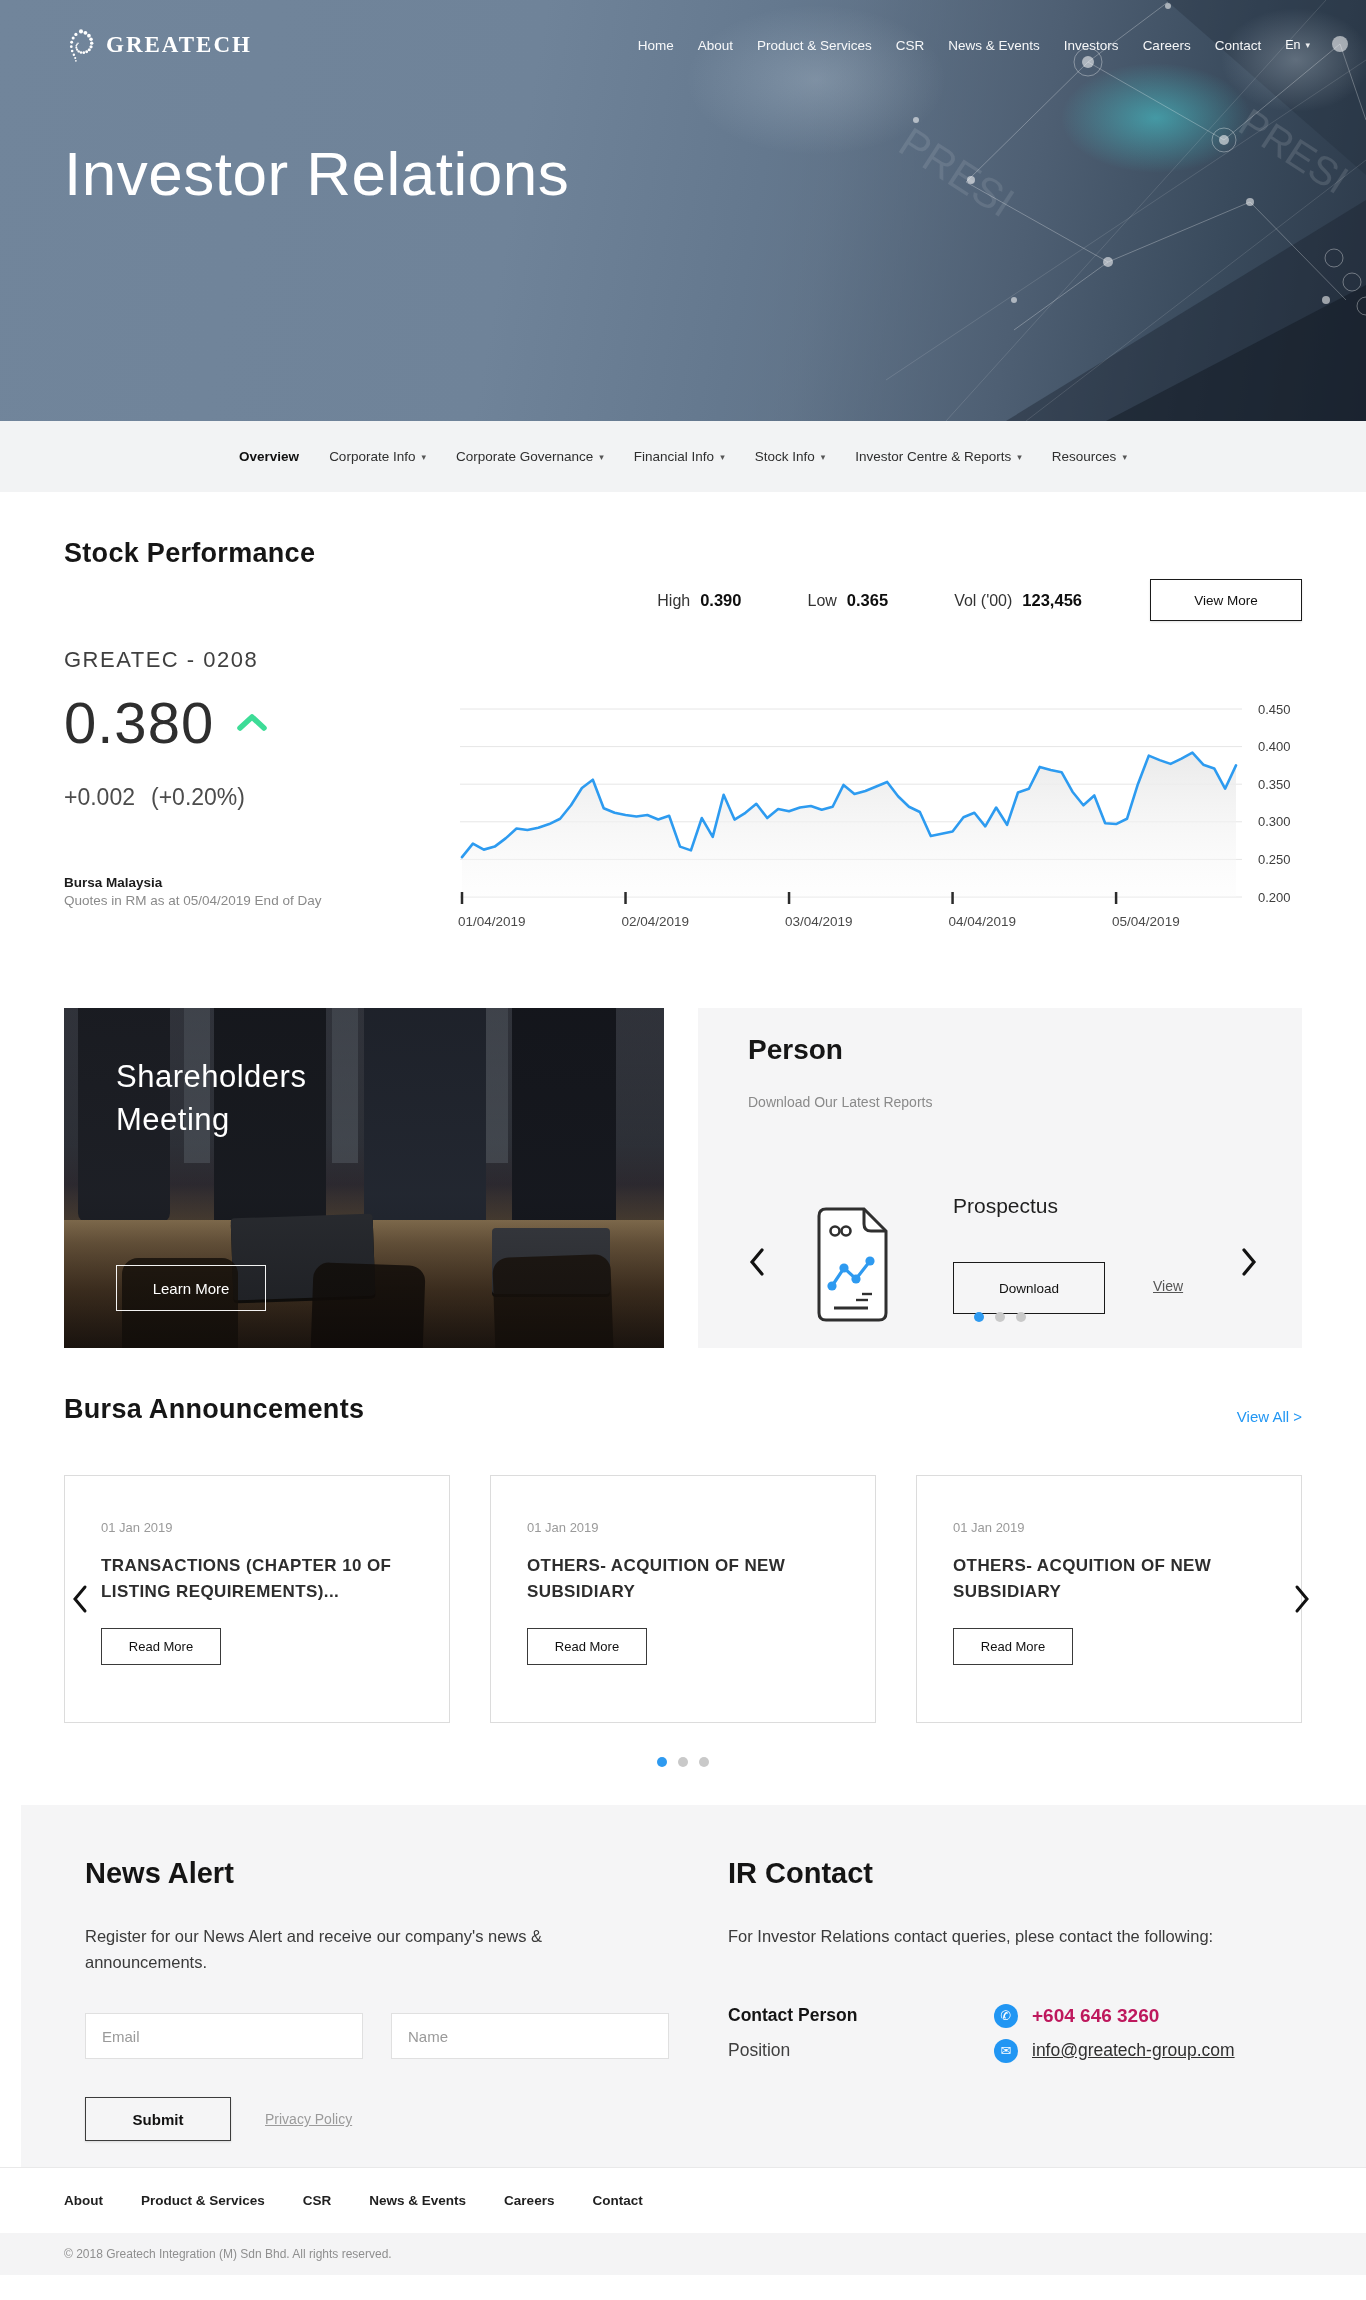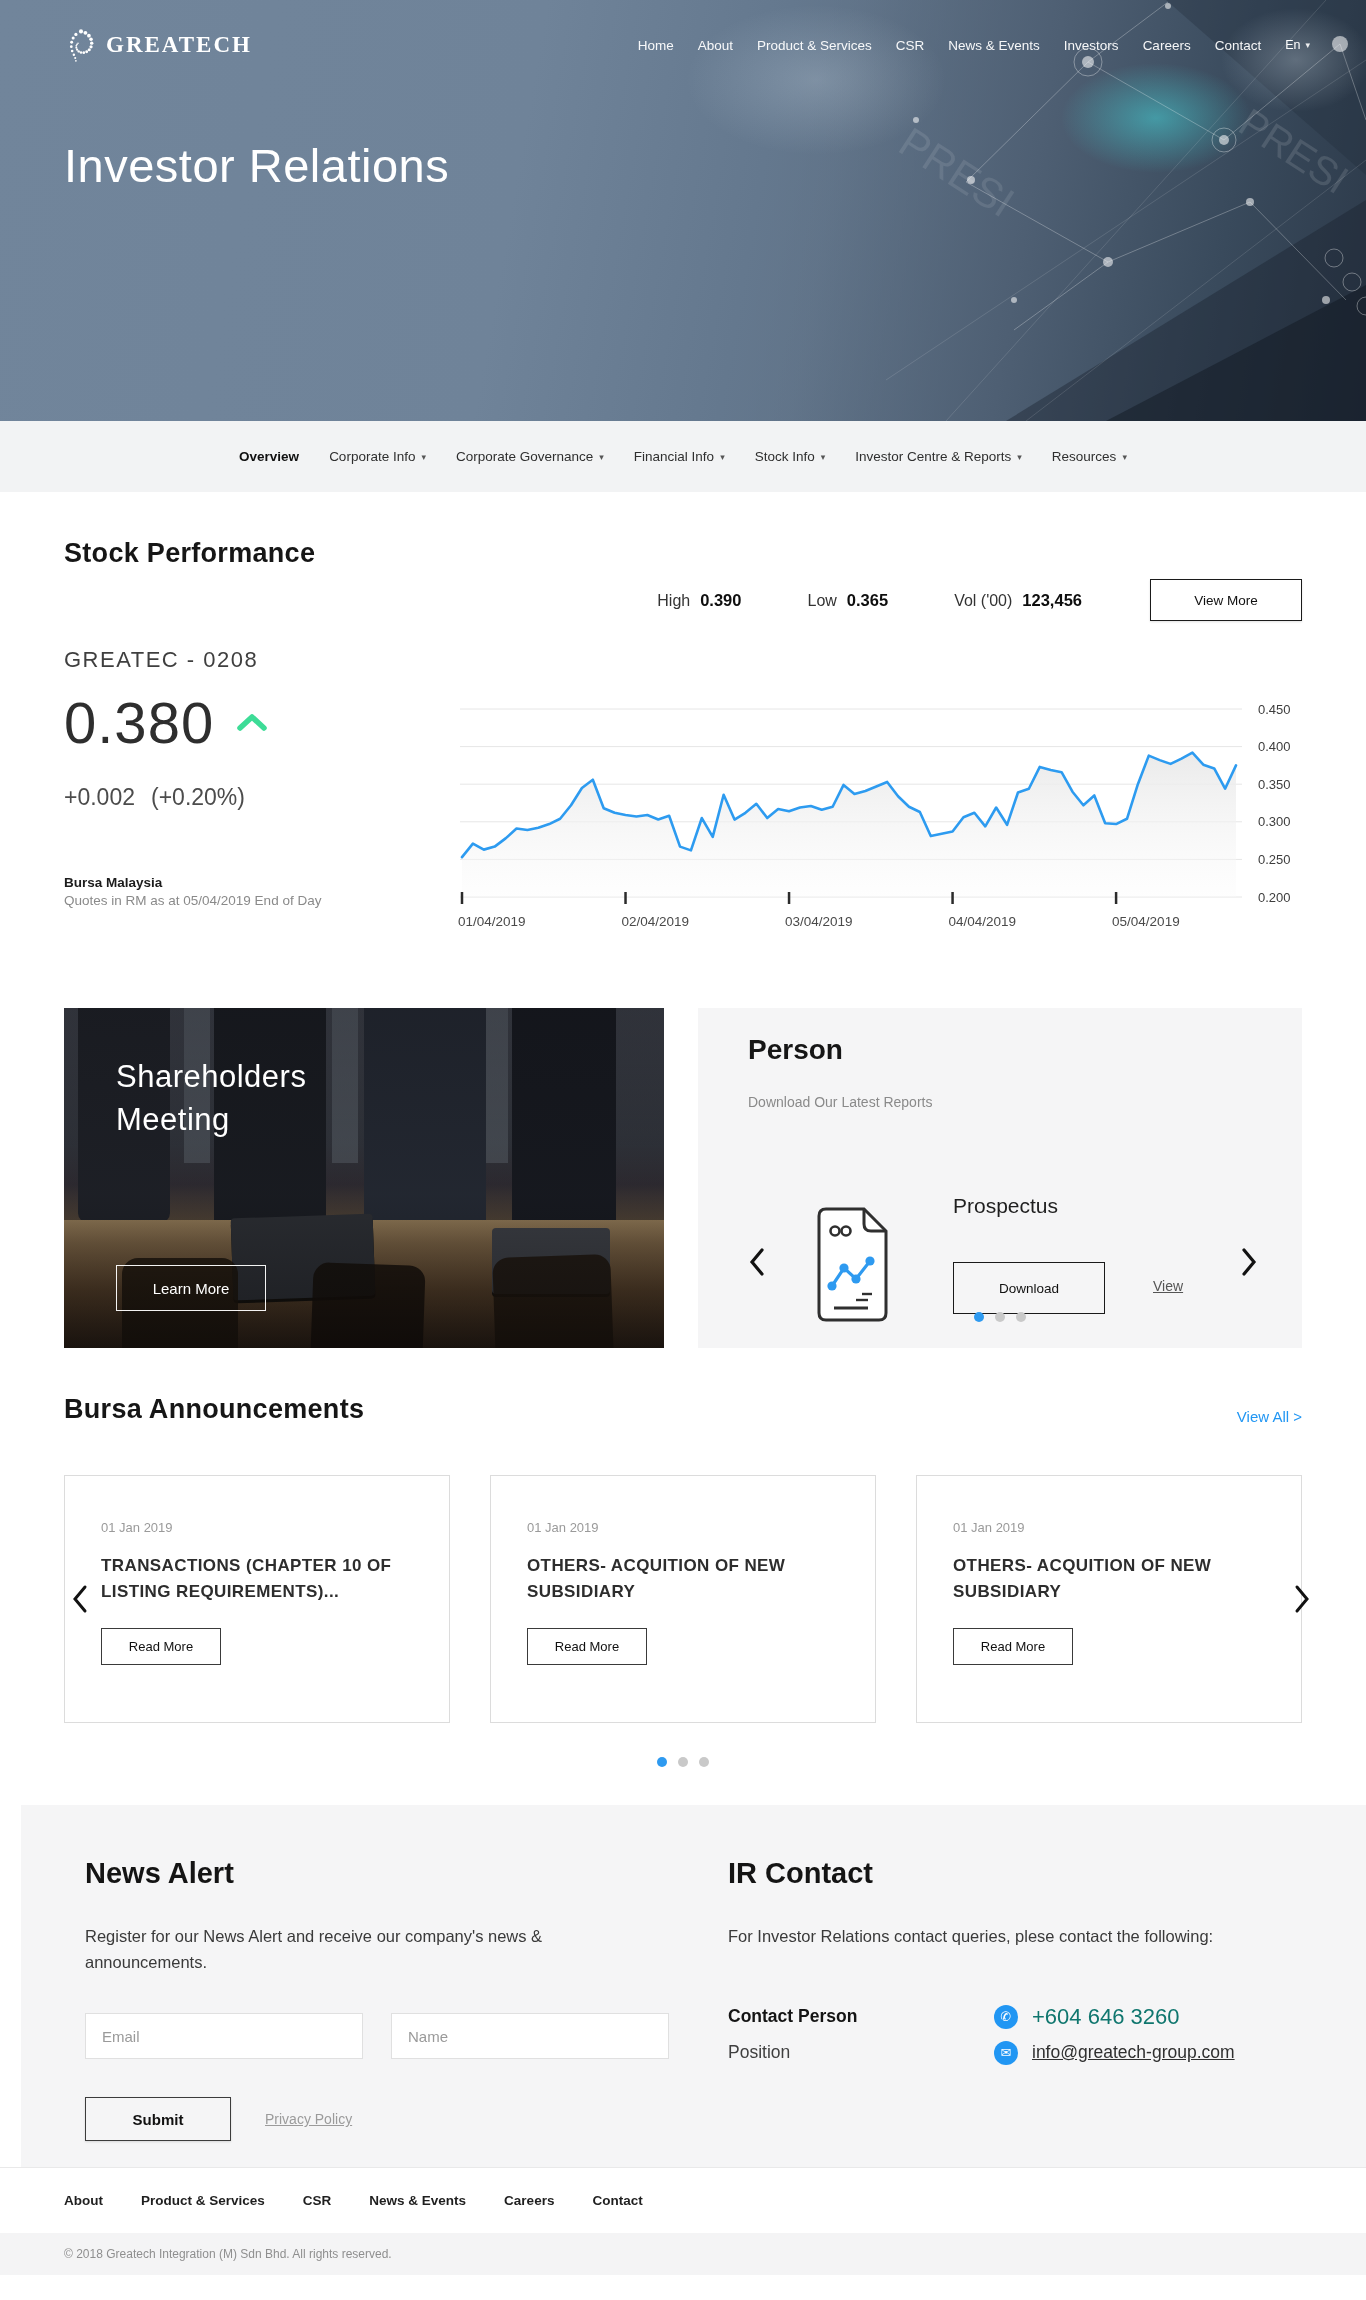--- a/index.html
+++ b/index.html
@@ -12,21 +12,21 @@
     background:linear-gradient(100deg,#71859b 0%,#6f8399 38%,#64788e 55%,#51627630 60%,#4e5f73 74%,#394a5c 88%,#2c3949 100%),
                linear-gradient(90deg,#70849a,#5d7085); }
   .hero-art { position:absolute; top:0; right:0; height:421px; width:900px; pointer-events:none; }
   .topbar { position:absolute; top:0; left:0; width:100%; height:90px; display:flex; align-items:center; justify-content:space-between; padding:0 56px 0 64px; z-index:3; }
   .logo { display:flex; align-items:center; gap:8px; }
   .logo-text { font-family:"Liberation Serif", serif; font-size:23px; letter-spacing:2px; color:#fff; font-weight:700; }
   .mainnav { display:flex; align-items:center; gap:24px; }
   .mainnav a { color:rgba(255,255,255,.95); text-decoration:none; font-size:13.5px; }
   .lang { display:flex; align-items:center; gap:5px; color:#fff; font-size:12.5px; cursor:pointer; }
   .caret { font-size:9px; color:rgba(255,255,255,.9); }
-  .hero-title { position:absolute; left:64px; top:138px; font-size:47px; font-weight:500; color:#fff; letter-spacing:.5px; z-index:3; }
+  .hero-title { position:absolute; left:64px; top:138px; font-size:62px; font-weight:500; color:#fff; letter-spacing:.5px; z-index:3; }
 
   
   .subnav { height:71px; background:#f2f3f4; display:flex; align-items:center; justify-content:center; gap:30px; }
   .subnav .snav-item { display:flex; align-items:center; gap:6px; font-size:13.5px; color:#2f2f2f; cursor:pointer; }
   .subnav .snav-item .caret { color:#555; }
   .subnav .active { font-weight:700; color:#101010;text-align:right; }
 
   
   .stock-section { padding:46px 64px 0; background:#fff; }
   h2.sec-title { font-size:27px; font-weight:700; color:#161616; letter-spacing:.3px; }
@@ -111,21 +111,21 @@
   .text-input::placeholder { color:#9a9a9a; }
   .submit-row { display:flex; align-items:center; gap:34px; margin-top:38px; }
   .submit-btn { width:146px; height:44px; background:transparent; border:1px solid #3c3c3c; font-weight:700; font-size:15px; }
   .privacy-link { font-size:14px; color:#9b9b9b; text-decoration:underline; cursor:pointer; }
   .contact-grid { margin-top:54px; }
   .contact-row { display:flex; align-items:center; margin-bottom:11px; }
   .contact-label { width:266px; font-size:17.5px; color:#3f3f3f; }
   .contact-label.bold { font-weight:700; color:#141414; }
   .contact-value { display:flex; align-items:center; gap:14px; }
   .circle-icon { width:24px; height:24px; border-radius:50%; background:#2196f3; color:#fff; display:flex; align-items:center; justify-content:center; font-size:13px; font-family:"DejaVu Sans",sans-serif; }
-  .phone-number { font-size:22px; font-weight:400; color:#0f766e; }
+  .phone-number { font-size:19px; font-weight:700; color:#be185d; }
   .email-link { font-size:17.5px; color:#2f2f2f; text-decoration:underline; cursor:pointer; }
 
   
   .footer { height:66px; background:#fff; border-top:1px solid #e9e9e9; display:flex; align-items:center; gap:38px; padding:0 64px; }
   .footer a { font-size:13.5px; font-weight:700; color:#1f1f1f; text-decoration:none; }
   .copyright-bar { height:42px; background:#f4f4f5; padding:0 64px; display:flex; align-items:center; }
   .copyright { font-size:12px; color:#8f8f8f; }
 </style>
 </head>
 <body>

